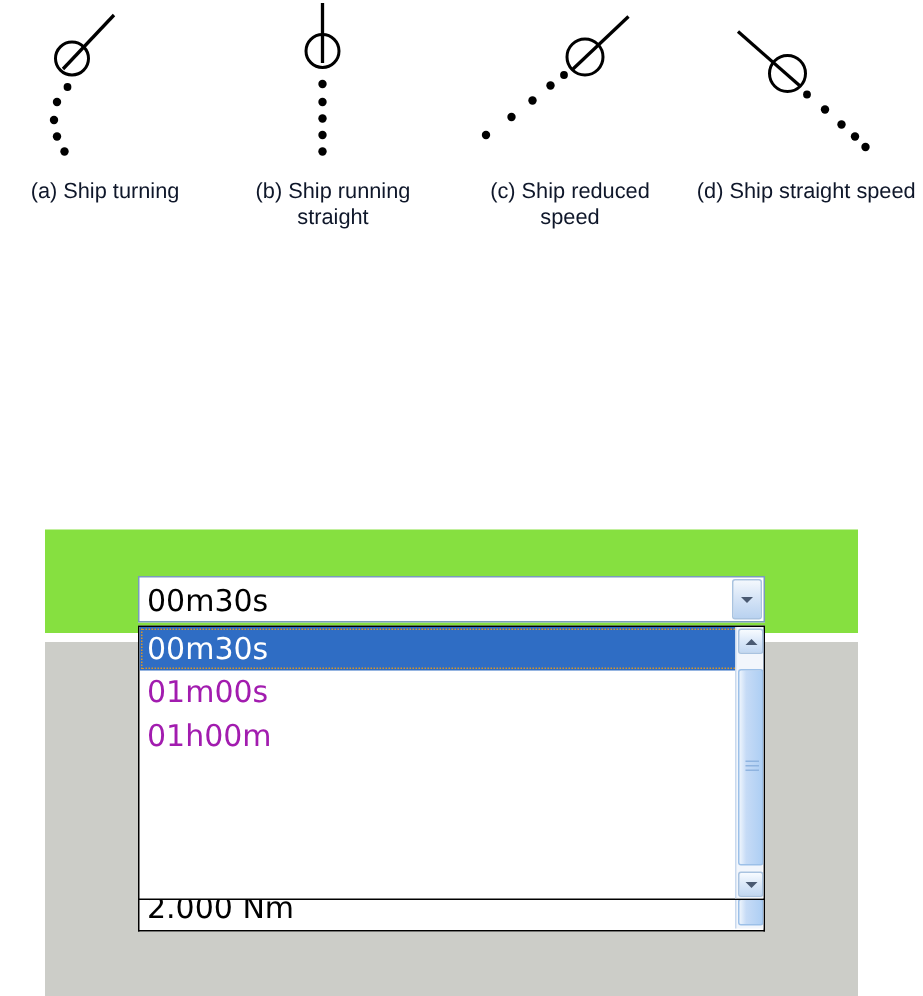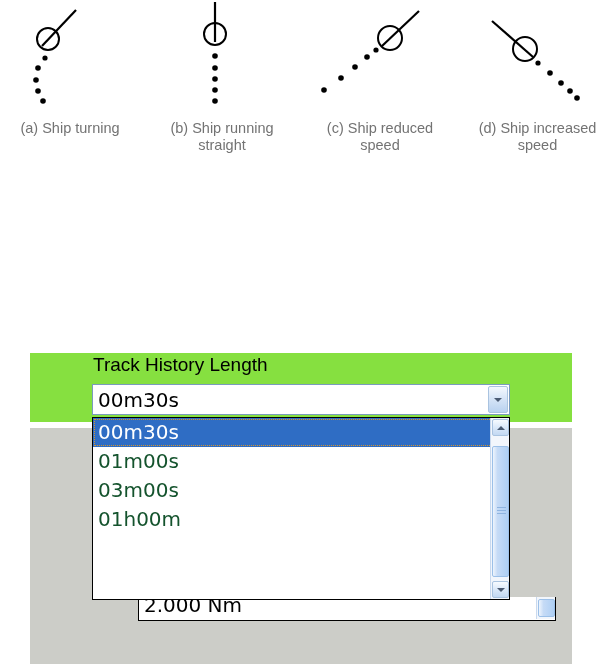--- a/index.html
+++ b/index.html
@@ -31,21 +31,21 @@
     position: absolute;
     left: 0; top: 0;
   }
   .fig-caption {
     position: absolute;
     left: 0;
     width: 100%;
     text-align: center;
     font-family: "Liberation Sans", sans-serif;
     font-size: 14.5px;
-    color: #737373;
+    color: #0f172a;
     line-height: 17px;
   }
 
   
   #settings-widget {
     position: absolute;
     left: 30px;
     top: 353px;
     width: 542px;
     height: 311px;
@@ -133,21 +133,21 @@
     border: 1px solid #000000;
     box-sizing: border-box;
     overflow: hidden;
     z-index: 20;
   }
   .list-option {
     height: 29px;
     line-height: 29px;
     font-family: "DejaVu Sans", sans-serif;
     font-size: 20px;
-    color: #14532d;
+    color: #a21caf;
     padding-left: 5px;
     white-space: nowrap;
     box-sizing: border-box;
   }
   .list-option.selected {
     background: #2f6dc4;
     color: #ffffff;
     outline: 1px dotted #d8962a;
     outline-offset: -2px;
   }
@@ -209,21 +209,20 @@
     left: 62px;
     top: 244px;
     width: 418px;
     height: 24px;
     background: #ffffff;
     border: 1px solid #000000;
     border-top: none;
     box-sizing: border-box;
     overflow: hidden;
     z-index: 10;
-    margin-left: 46px;
   }
   #behind-row span {
     position: absolute;
     left: 5px;
     top: -4px;
     font-family: "DejaVu Sans", sans-serif;
     font-size: 20px;
     color: #000000;
     white-space: nowrap;
   }
@@ -304,50 +303,48 @@
       <circle cx="65" cy="49" r="12" fill="none" stroke="#000" stroke-width="2"></circle>
       <line x1="73" y1="57" x2="32" y2="21" stroke="#000" stroke-width="2.2"></line>
       <g fill="#000">
         <circle cx="78" cy="63" r="2.6"></circle>
         <circle cx="90" cy="73" r="2.8"></circle>
         <circle cx="101" cy="83" r="2.8"></circle>
         <circle cx="110" cy="91" r="2.8"></circle>
         <circle cx="117" cy="98" r="2.8"></circle>
       </g>
     </svg>
-    <div class="fig-caption" style="top:120px;">(d) Ship increased speed</div>
+    <div class="fig-caption" style="top:120px;">(d) Ship straight speed</div>
   </div>
 
 </div>
 
 <div id="settings-widget">
 
   <div id="green-panel"></div>
   <div id="gray-panel"></div>
 
-  <div id="panel-title">Track History Length</div>
 
   <div id="behind-row">
     <span>2.000 Nm</span>
     <div id="behind-scrollbar">
       <div id="behind-thumb"></div>
     </div>
   </div>
 
   <div id="combo-field">
     <span id="combo-value">00m30s</span>
     <div id="combo-button">
       <span class="arrow-down"></span>
     </div>
   </div>
 
   <div id="combo-list">
     <div class="list-option selected">00m30s</div>
     <div class="list-option">01m00s</div>
-    <div class="list-option">03m00s</div>
     <div class="list-option">01h00m</div>
 
     <div id="list-scrollbar">
       <div class="sb-btn" id="sb-up">
         <span class="arrow-up"></span>
       </div>
       <div id="sb-thumb">
         <div id="sb-grip">
           <i></i>
             <i></i>

